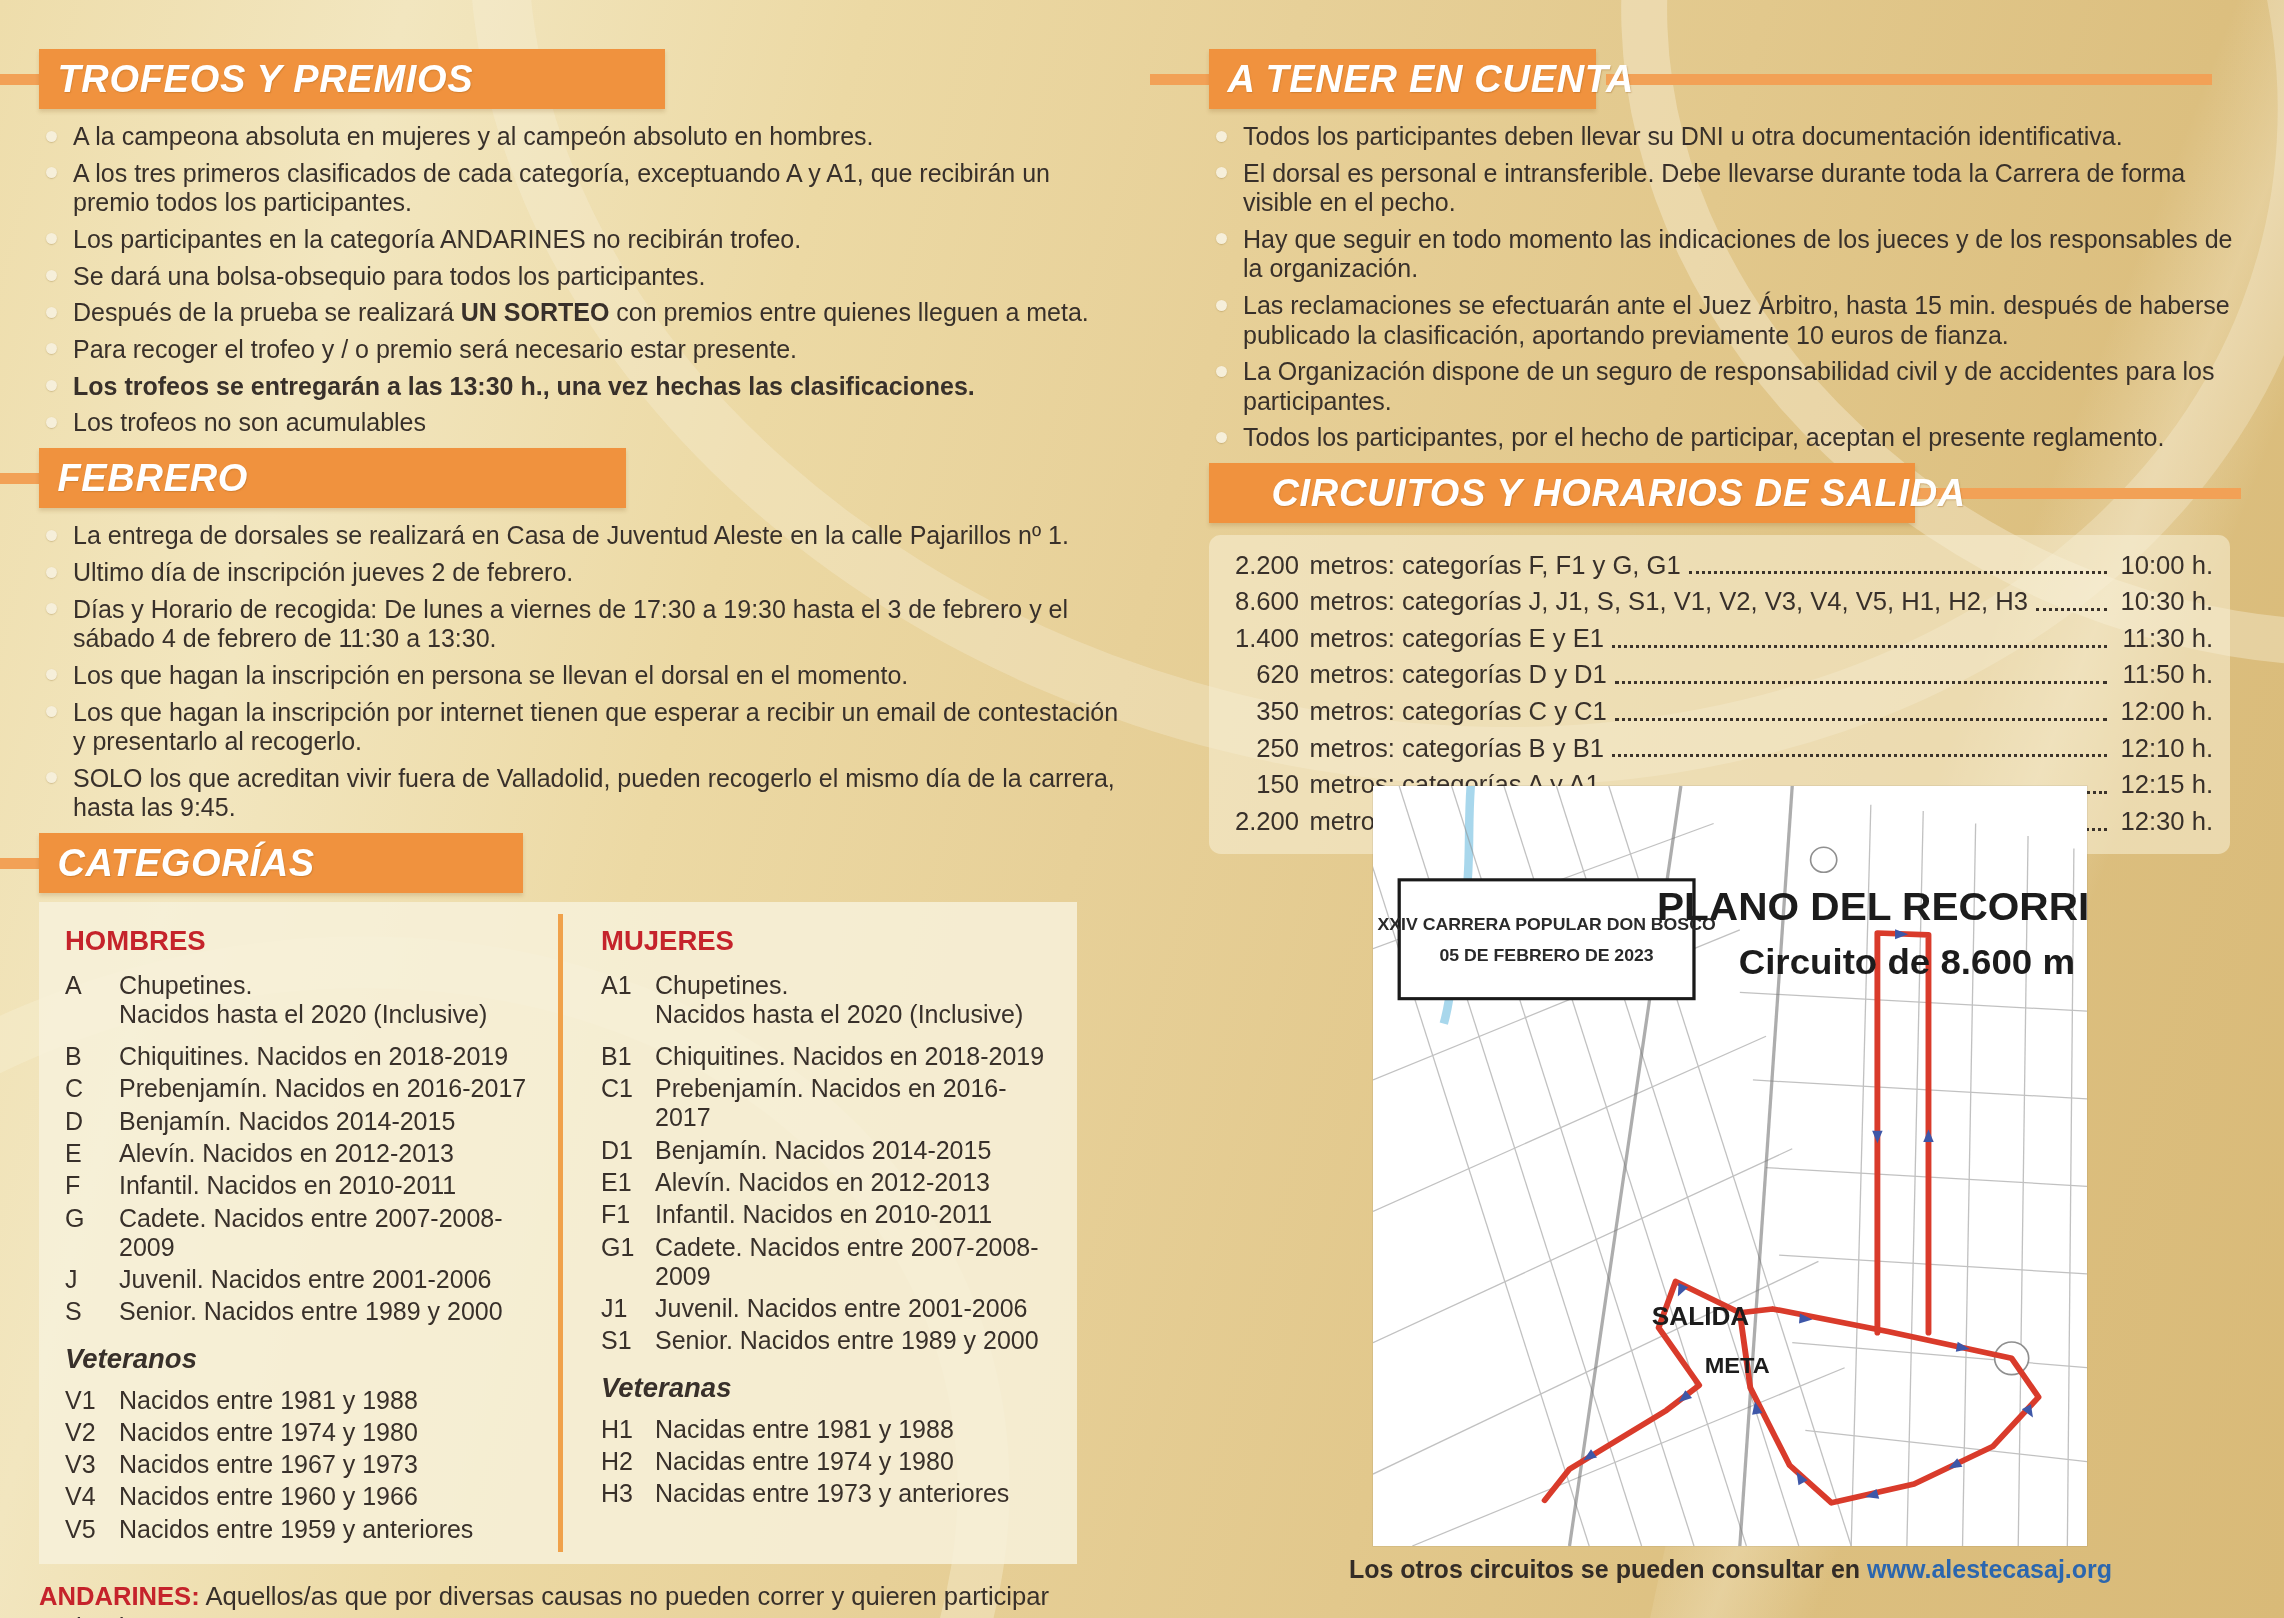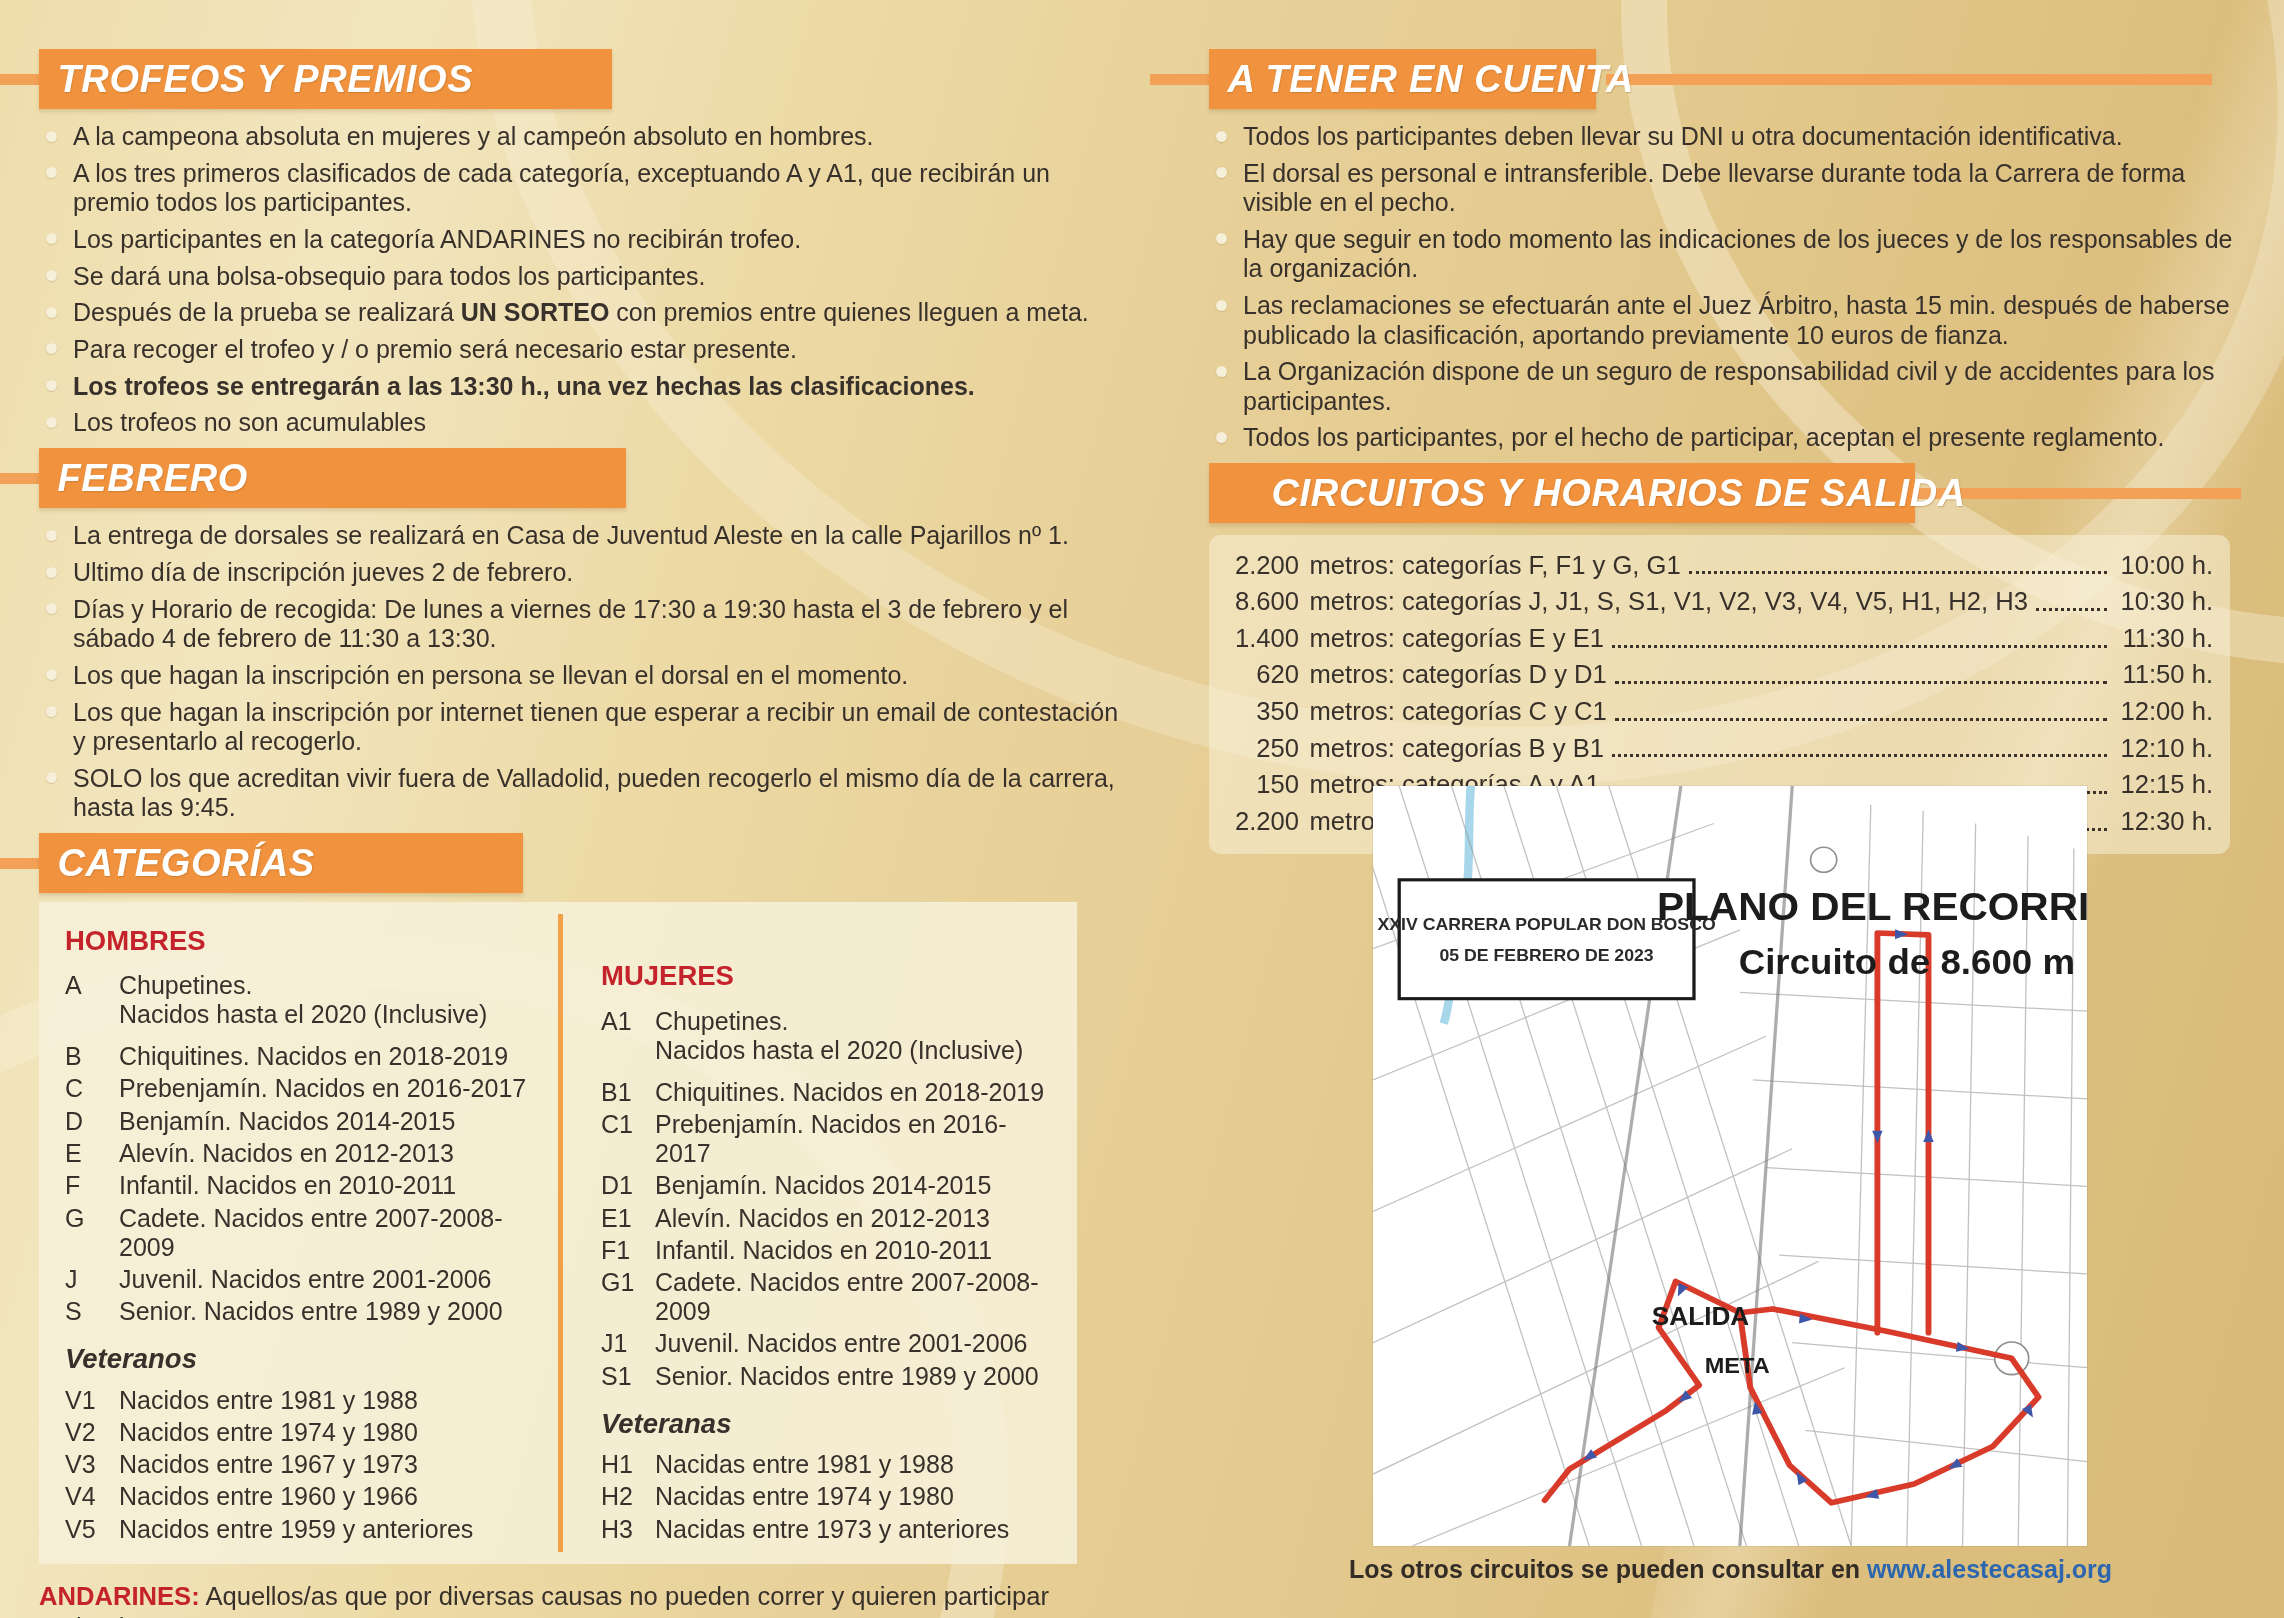--- a/index.html
+++ b/index.html
@@ -26,21 +26,21 @@
     position:relative;height:60px;background:#f0923e;display:flex;align-items:center;
     box-shadow:0 3.3px 3.9px rgba(120,80,20,0.18);
   }
   .hdr .bar span{
     font-size:38px;font-weight:bold;font-style:italic;color:#ffffff;
     padding-left:18.4px;letter-spacing:0.7px;white-space:nowrap;
     text-shadow:0.7px 1.3px 1.3px rgba(150,90,20,0.35);
   }
   .hdr .line{position:absolute;top:25px;height:10.5px;background:#f2a156;}
   
-  .hdr-trofeos .bar{width:573px;}
+  .hdr-trofeos .bar{width:626px;}
   .hdr-trofeos .line-l{left:-39px;width:39px;}
   .hdr-dorsales .bar{width:587px;}
   .hdr-dorsales .line-l{left:-39px;width:39px;}
   .hdr-categorias .bar{width:484px;}
   .hdr-categorias .line-l{left:-39px;width:39px;}
   .hdr-tener .bar{width:387px;}
   .hdr-tener .line-l{left:-59px;width:59px;}
   .hdr-tener .line-r{left:397px;width:606px;}
   .hdr-circuitos .bar{width:662px;padding-left:44px;}
   .hdr-circuitos .line-r{left:662px;width:370px;}
@@ -53,21 +53,21 @@
     background:#f6efda;box-shadow:0 0.7px 1.3px rgba(120,90,30,0.35);
   }
   .b{font-weight:bold;}
 
   
   .cat-panel{
     position:relative;margin-top:9.2px;background:rgba(247,241,219,0.85);
     padding:17px 26px 17px 26px;width:986px;
   }
   .cat-divider{position:absolute;left:50%;top:11.8px;bottom:11.8px;width:4.6px;background:#f0a14a;}
-  .cat-cols{display:flex;align-items:flex-end;}
+  .cat-cols{display:flex;}
   .cat-col{width:50%;box-sizing:border-box;}
   .cat-col.right{padding-left:43px;}
   .cat-heading{color:#c5232b;font-size:27.5px;font-weight:bold;margin:5.2px 0 14.4px 0;}
   .cat-item{display:flex;font-size:25px;line-height:1.16;margin-bottom:3.3px;}
   .cat-item .code{flex:none;width:54px;font-weight:normal;}
   .cat-item.gap{margin-bottom:13px;}
   .vet-heading{font-size:27.5px;font-weight:bold;font-style:italic;margin:17px 0 10.5px 0;}
   .andarines{margin-top:17px;font-size:25.6px;line-height:1.2;width:1039px;}
   .andarines .lbl{color:#c5232b;font-weight:bold;}
 

